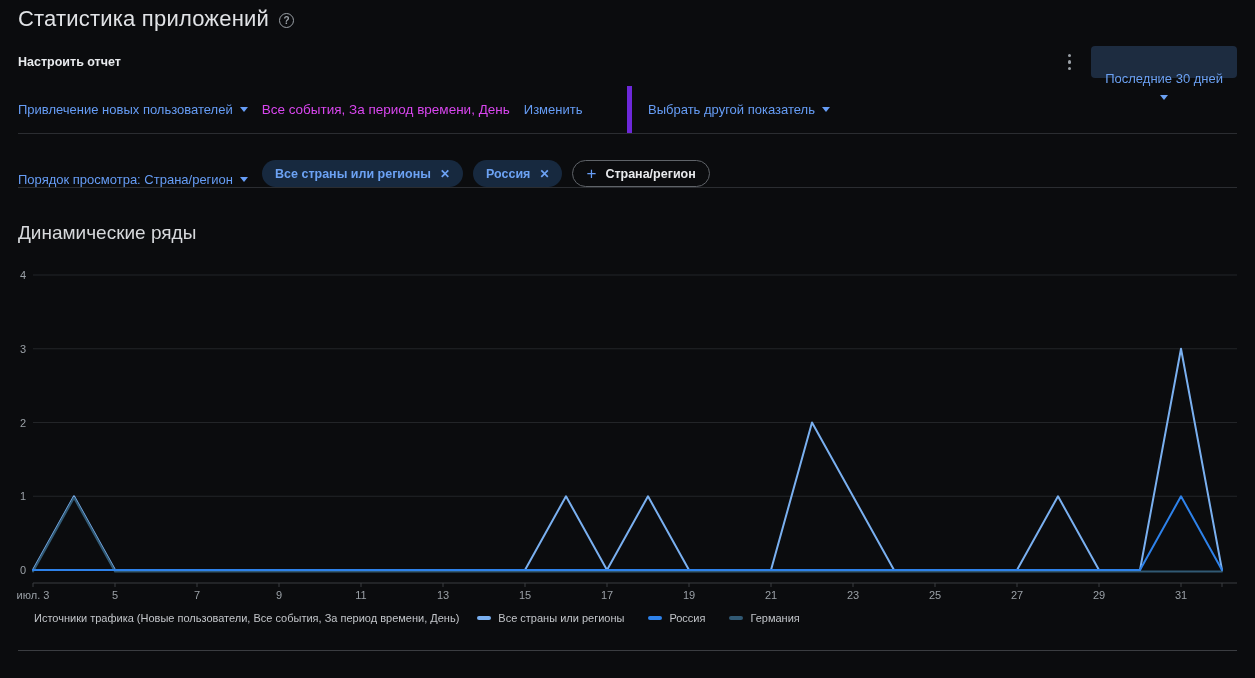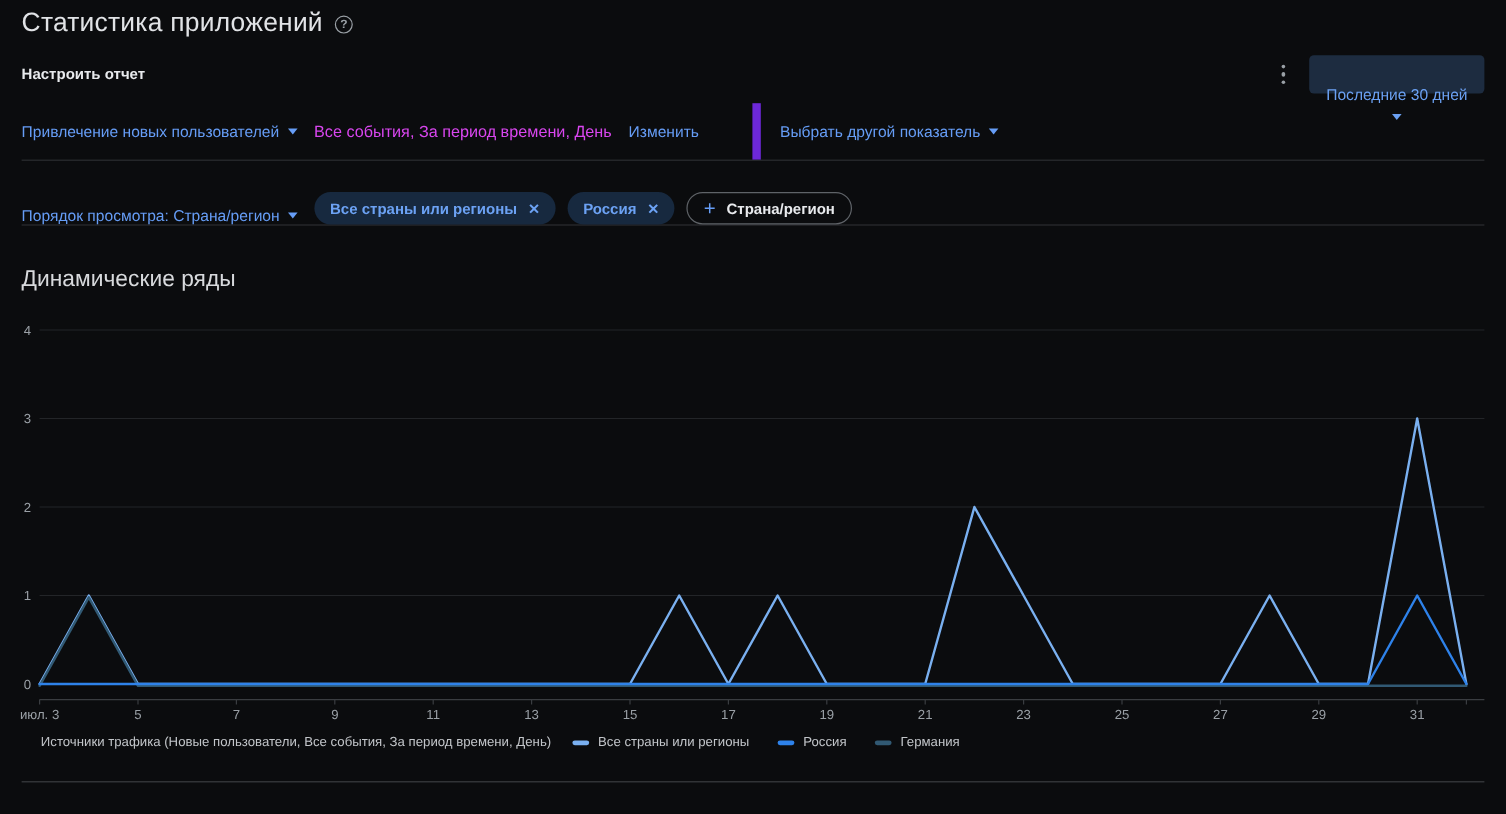--- a/index.html
+++ b/index.html
@@ -32,21 +32,21 @@
     background:#1d2c40; color:#6ba1f3; border:none; border-radius:4px;
     height:30px; padding:16px 14px; font-size:13px; font-weight:500;
     font-family:"Liberation Sans", sans-serif; cursor:pointer;flex-direction:column;
   }
   .caret { width:0; height:0; border-left:4.5px solid transparent; border-right:4.5px solid transparent; border-top:5px solid currentColor; display:inline-block; }
 
   
   .filter-row { margin:0 18px; border-bottom:1px solid #2b2d31; display:flex; align-items:stretch; }
   .row-metric { margin-top:8px; height:48px; }
   .metric-cell1 { width:609px; display:flex; align-items:center; gap:14px; }
-  .metric-cell2 { flex:1; border-left:7px solid #6d28d9; padding-left:16px; display:flex; }
+  .metric-cell2 { flex:1; border-left:5px solid #6d28d9; padding-left:16px; display:flex; }
   .blue-link { color:#669df6; font-size:13px; font-weight:500; display:inline-flex; align-items:center; gap:7px; cursor:pointer; white-space:nowrap; }
   .metric-detail { color:#d946ef; font-size:13.5px; }
 
   .row-dims { height:54px; align-items:flex-end; gap:14px; display:flex; }
   .chips { display:flex; align-items:center; gap:10px; }
   .chip {
     height:27px; border-radius:14px; display:inline-flex; align-items:center; gap:9px;
     padding:0 13px; font-size:12.5px; font-weight:bold; cursor:pointer; white-space:nowrap;
   }
   .chip-filled { background:#17293f; color:#6ca2f4; }

